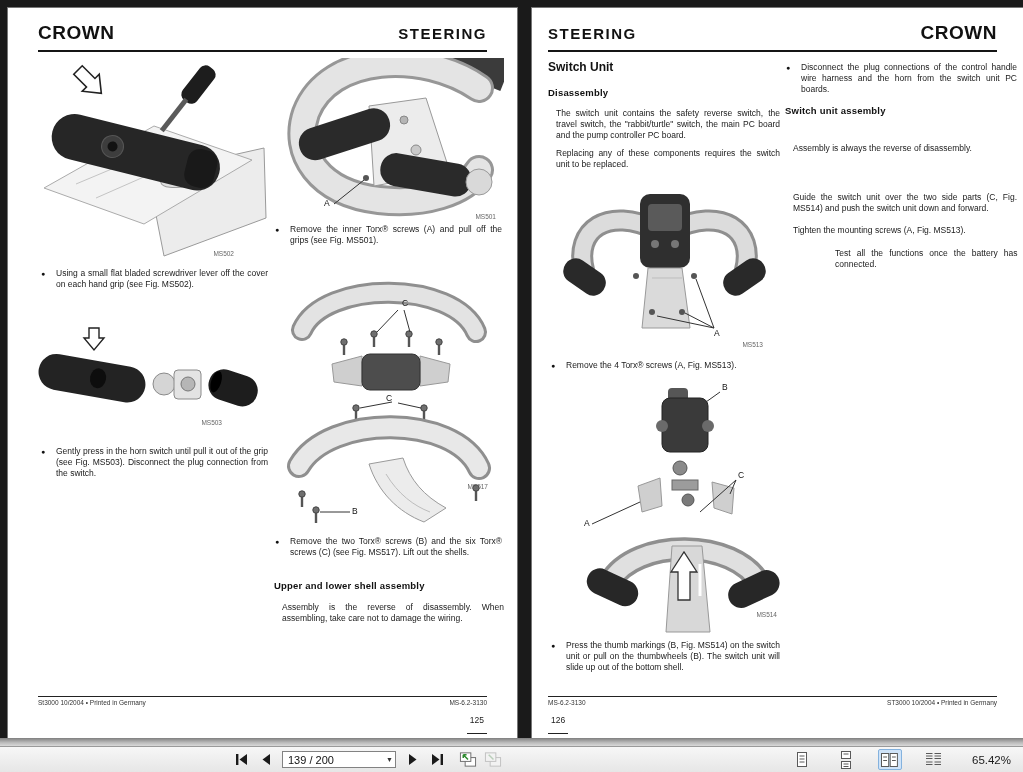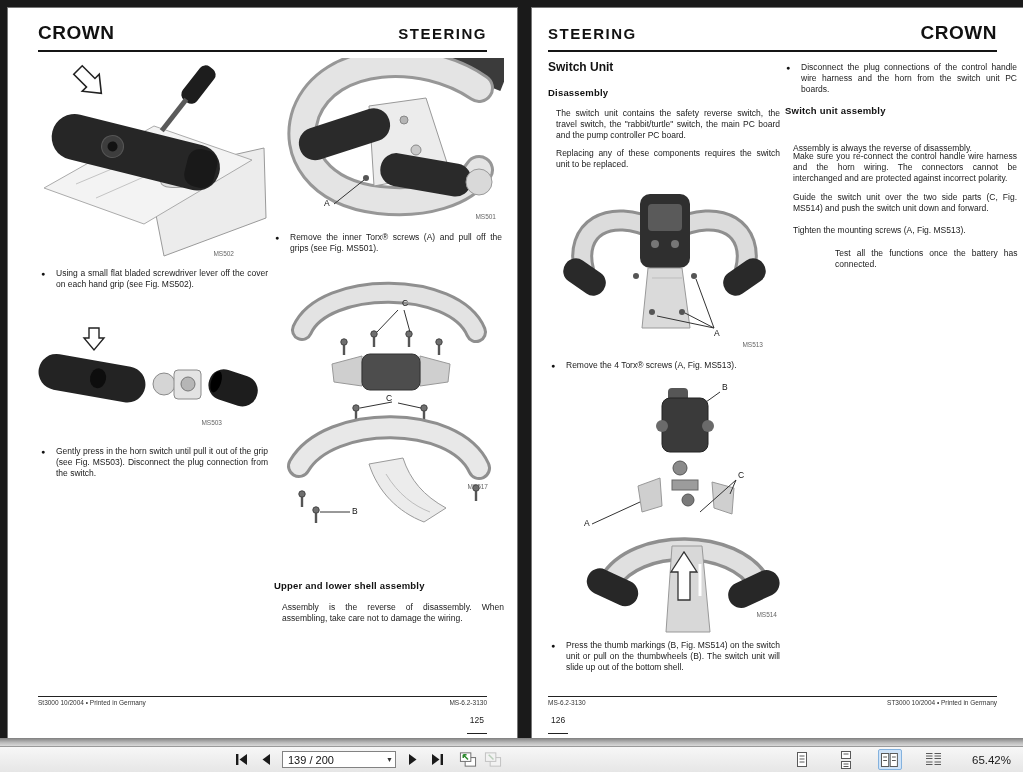--- a/index.html
+++ b/index.html
@@ -120,21 +120,21 @@
             <rect x="106" y="100" width="92" height="33" rx="16" fill="#2a2a2a"></rect>
           </g>
         <circle cx="205" cy="124" r="13" fill="#d9d9d9" stroke="#999"></circle>
         <circle cx="92" cy="120" r="3" fill="#555"></circle>
         <line x1="60" y1="146" x2="90" y2="122" stroke="#333" stroke-width="1"></line>
       </svg>
       <span class="abs callout" style="left:50px;top:140px;">A</span>
       <span class="abs figlabel" style="right:8px;bottom:2px;">MS501</span>
     </div>
 
-    <div class="abs bullet" style="left:266px;top:216px;width:228px;margin-top:8px;">
+    <div class="abs bullet" style="left:266px;top:216px;width:228px;">
       <span class="dot">●</span>
       <span class="txt">Remove the inner Torx® screws (A) and pull off the grips (see Fig. MS501).</span>
     </div>
 
     <div class="abs" style="left:266px;top:252px;width:230px;height:270px;">
       <svg width="230" height="270" viewBox="0 0 230 270">
         <defs>
           <g id="scr">
             <line x1="0" y1="0" x2="0" y2="11" stroke="#555" stroke-width="2.4"></line>
             <circle cx="0" cy="-2" r="3.2" fill="#6f6f6f" stroke="#444"></circle>
@@ -163,20 +163,24 @@
           <use href="#scr" x="42" y="252"></use>
           <use href="#scr" x="202" y="230"></use>
         <line x1="76" y1="252" x2="46" y2="252" stroke="#333"></line>
       </svg>
       <span class="abs callout" style="left:128px;top:38px;">C</span>
       <span class="abs callout" style="left:112px;top:133px;">C</span>
       <span class="abs callout" style="left:78px;top:246px;">B</span>
       <span class="abs figlabel" style="right:16px;bottom:40px;">MS517</span>
     </div>
 
+    <div class="abs bullet" style="left:266px;top:528px;width:228px;">
+      <span class="dot">●</span>
+      <span class="txt">Remove the two Torx® screws (B) and the six Torx® screws (C) (see Fig. MS517). Lift out the shells.</span>
+    </div>
 
     <div class="abs h3" style="left:266px;top:572px;">Upper and lower shell assembly</div>
     <div class="abs para" style="left:274px;top:594px;width:222px;">Assembly is the reverse of disassembly. When assembling, take care not to damage the wiring.</div>
 
     <div class="abs frule" style="left:30px;right:30px;top:688px;"></div>
     <div class="abs fnote" style="left:30px;top:691px;">St3000 10/2004 • Printed in Germany</div>
     <div class="abs fnote" style="right:30px;top:691px;">MS-6.2-3130</div>
     <div class="abs pgnum" style="right:30px;top:707px;">125</div>
   </div>
 
@@ -262,21 +266,20 @@
       <span class="dot">●</span>
       <span class="txt">Press the thumb markings (B, Fig. MS514) on the switch unit or pull on the thumbwheels (B). The switch unit will slide up out of the bottom shell.</span>
     </div>
 
     <div class="abs bullet" style="left:253px;top:54px;width:232px;">
       <span class="dot">●</span>
       <span class="txt">Disconnect the plug connections of the control handle wire harness and the horn from the switch unit PC boards.</span>
     </div>
     <div class="abs h3" style="left:253px;top:97px;">Switch unit assembly</div>
     <div class="abs para" style="left:261px;top:119px;width:224px;margin-top:16px;">Assembly is always the reverse of disassembly.</div>
-    <div class="abs para" style="left:261px;top:143px;width:224px;">Make sure you re-connect the control handle wire harness and the horn wiring. The connectors cannot be interchanged and are protected against incorrect polarity.</div>
     <div class="abs para" style="left:261px;top:184px;width:224px;">Guide the switch unit over the two side parts (C, Fig. MS514) and push the switch unit down and forward.</div>
     <div class="abs para" style="left:261px;top:217px;width:224px;">Tighten the mounting screws (A, Fig. MS513).</div>
     <div class="abs para" style="left:273px;top:240px;width:224px;margin-left:30px;">Test all the functions once the battery has been re-connected.</div>
 
     <div class="abs frule" style="left:16px;right:26px;top:688px;"></div>
     <div class="abs fnote" style="left:16px;top:691px;">MS-6.2-3130</div>
     <div class="abs fnote" style="right:26px;top:691px;">ST3000 10/2004 • Printed in Germany</div>
     <div class="abs pgnum" style="left:16px;top:707px;">126</div>
   </div>
 

